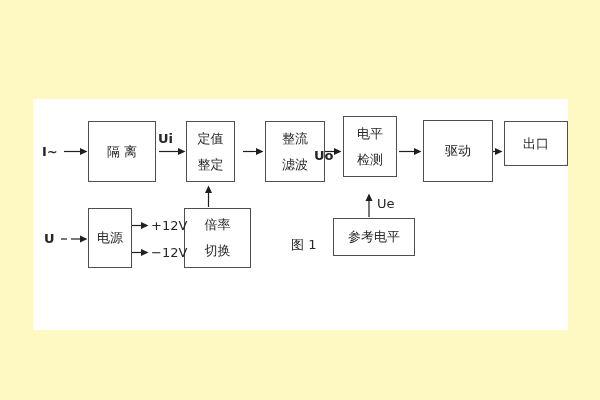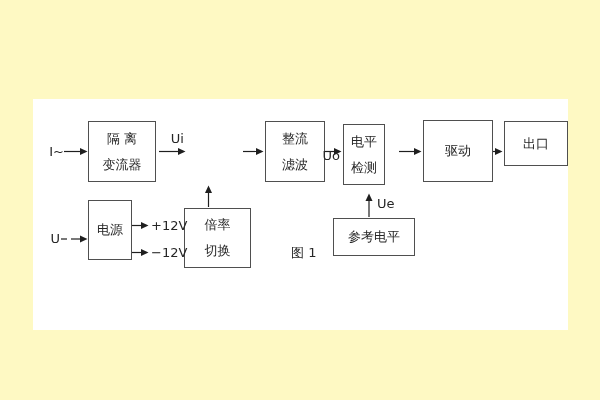--- a/index.html
+++ b/index.html
@@ -16,21 +16,21 @@
   }
   .block{
     position:absolute;box-sizing:border-box;
     border:1px solid #4f4f4f;background:#ffffff;
     display:flex;flex-direction:column;align-items:center;justify-content:center;
     color:#262626;font-size:13px;line-height:26px;white-space:nowrap;
   }
   .lbl{
     position:absolute;color:#262626;font-size:13px;line-height:15px;white-space:nowrap;
   }
-  .center{text-align:right;}
+  .center{text-align:left;font-weight:bold;}
   svg.wires{position:absolute;left:0;top:0;pointer-events:none;}
   svg.wires line{stroke:#1f1f1f;stroke-width:1.2;}
   svg.wires polygon{fill:#1f1f1f;stroke:none;}
 </style>
 </head>
 <body>
 
 <div class="canvas">
 
   <div class="panel"></div>
@@ -89,43 +89,46 @@
     </g>
 
     <g>
       <line x1="369" y1="217" x2="369" y2="201"></line>
       <polygon points="365.5,201 369,193.5 372.5,201"></polygon>
     </g>
   </svg>
 
   <div class="block" style="left:88px;top:121px;width:68px;height:61px">
     <span>隔 离</span>
-    <span>变流器</span>
   </div>
 
+  <div class="block" style="left:186px;top:121px;width:49px;height:61px">
+    <span>定值</span>
+    <span>整定</span>
+  </div>
 
   <div class="block" style="left:265px;top:121px;width:60px;height:61px">
     <span>整流</span>
     <span>滤波</span>
   </div>
 
-  <div class="block" style="left:343px;top:124px;width:42px;height:61px">
+  <div class="block" style="left:343px;top:116px;width:54px;height:61px">
     <span>电平</span>
     <span>检测</span>
   </div>
 
   <div class="block" style="left:423px;top:120px;width:70px;height:62px">
     <span>驱动</span>
   </div>
 
   <div class="block" style="left:504px;top:121px;width:64px;height:45px">
     <span>出口</span>
   </div>
 
-  <div class="block" style="left:88px;top:200px;width:44px;height:60px">
+  <div class="block" style="left:88px;top:208px;width:44px;height:60px">
     <span>电源</span>
   </div>
 
   <div class="block" style="left:184px;top:208px;width:67px;height:60px">
     <span>倍率</span>
     <span>切换</span>
   </div>
 
   <div class="block" style="left:333px;top:218px;width:82px;height:38px">
     <span>参考电平</span>
@@ -138,15 +141,15 @@
   <div class="lbl center" style="left:158px;top:131px;width:26px">Ui</div>
 
   <div class="lbl center" style="left:314px;top:148px;width:26px">Uo</div>
 
   <div class="lbl" style="left:377px;top:196px">Ue</div>
 
   <div class="lbl" style="left:151px;top:218px">+12V</div>
 
   <div class="lbl" style="left:151px;top:245px">−12V</div>
 
-  <div class="lbl" style="left:291px;top:245px">图 1</div>
+  <div class="lbl" style="left:291px;top:237px">图 1</div>
 
 </div>
 
 </body></html>

